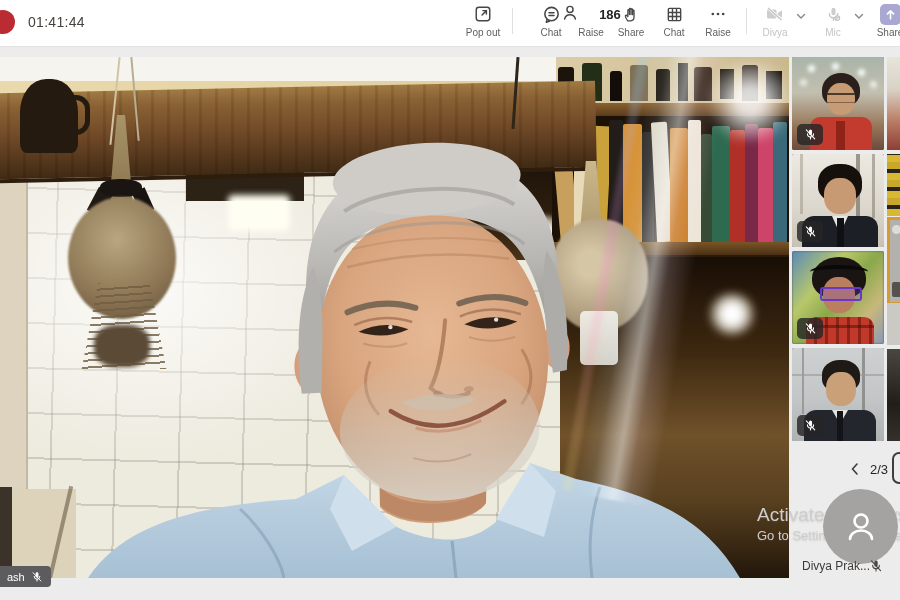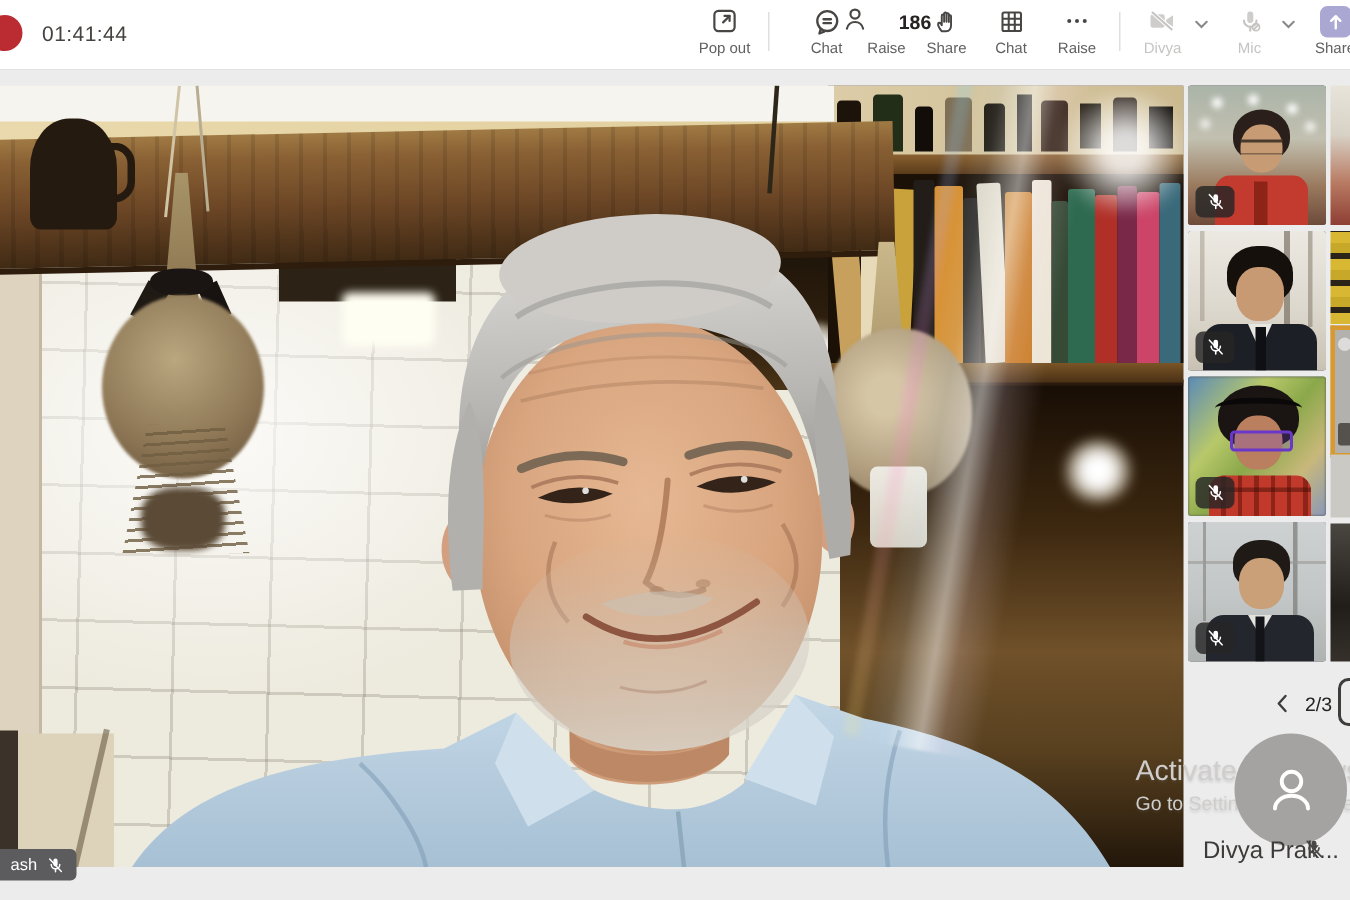--- a/index.html
+++ b/index.html
@@ -107,21 +107,21 @@
      display:flex;align-items:center;justify-content:center;color:#fff;}
   .sliver{position:absolute;left:887px;width:13px;cursor:pointer;overflow:hidden;}
   
   .pager{position:absolute;left:848px;top:412px;height:22px;display:flex;align-items:center;gap:8px;z-index:5;}
   .pager .pg-prev{background:none;border:none;padding:0;width:14px;height:16px;color:#3f3d3b;cursor:pointer;}
   .pg-text{font-size:13px;color:#252423;}
   .pg-next{position:absolute;left:892px;top:406px;width:18px;height:32px;border:2px solid #3f3d3b;border-radius:7px;
      background:transparent;cursor:pointer;z-index:5;}
   .big-avatar{position:absolute;left:823px;top:443px;width:75px;height:75px;border-radius:50%;background:#a5a3a1;z-index:28;
      display:flex;align-items:center;justify-content:center;}
-  .overflow-name{position:absolute;left:802px;top:513px;font-size:16px;color:#3d3b39;z-index:28;}
+  .overflow-name{position:absolute;left:802px;top:513px;font-size:12px;color:#3d3b39;z-index:28;}
   .overflow-mic{position:absolute;left:869px;top:513px;width:14px;height:14px;color:#4a4846;z-index:28;}
   .watermark{position:absolute;left:757px;z-index:26;color:#cfcecd;pointer-events:none;white-space:nowrap;
      text-shadow:0 1px 2px rgba(110,110,110,.25);}
   .wm1{top:458px;font-size:19px;}
   .wm2{top:482px;font-size:13px;}
 </style>
 </head>
 <body>
 
 <div class="app">

